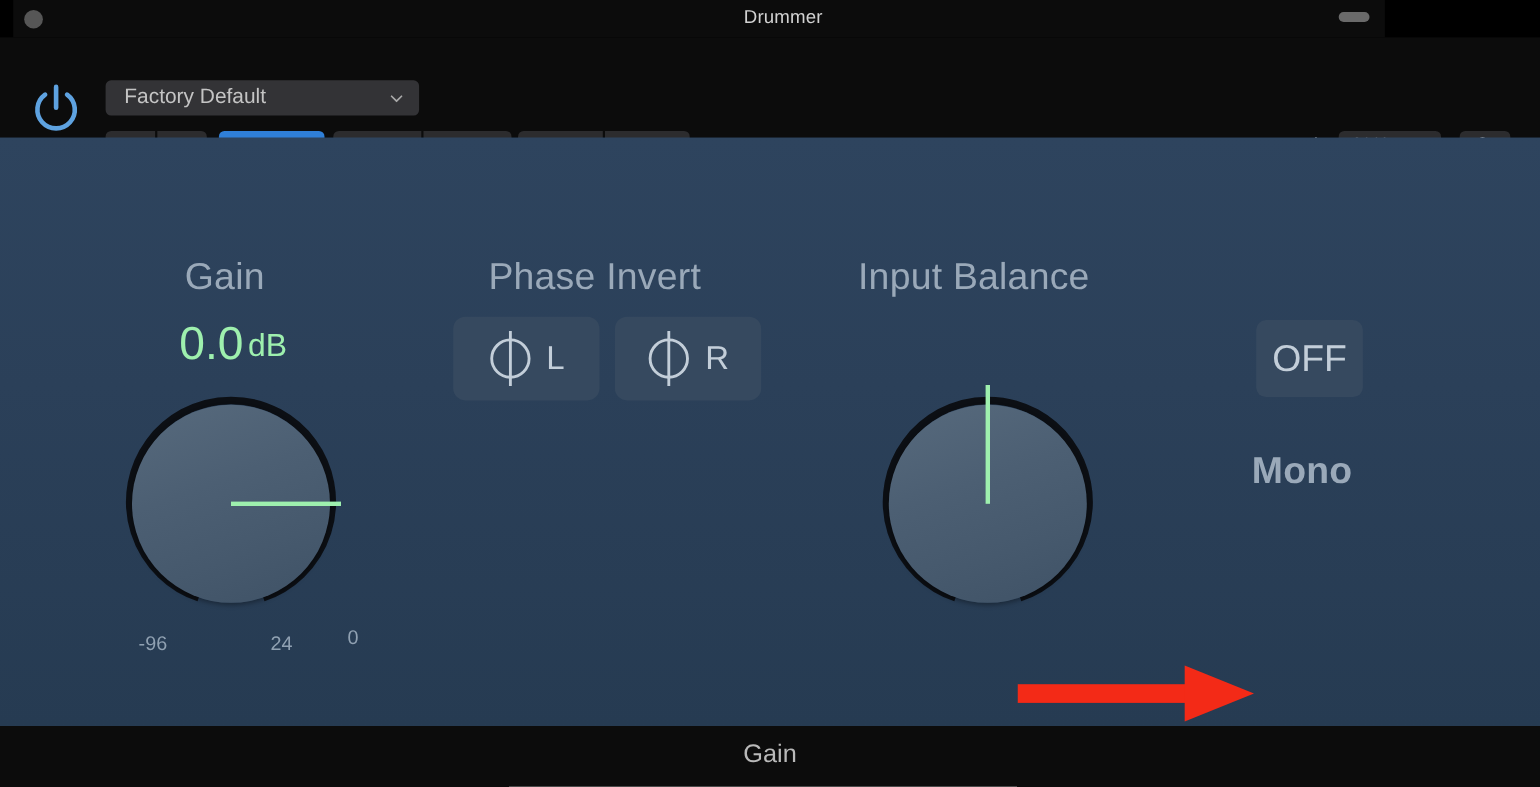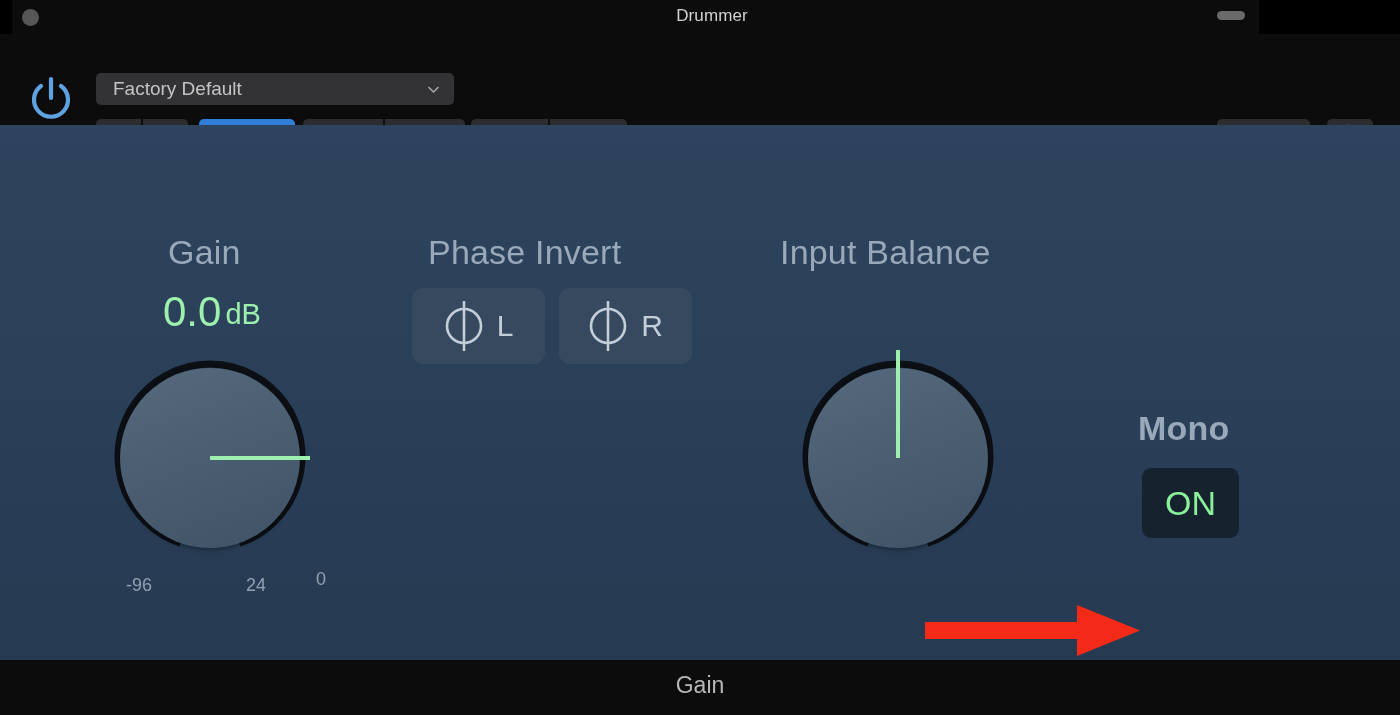--- a/index.html
+++ b/index.html
@@ -68,21 +68,21 @@
   #power-btn {
     position: absolute;
     left: 25px; top: 39px;
     width: 52px; height: 52px;
     cursor: pointer;
   }
 
   #preset-menu {
     position: absolute;
     left: 96px; top: 39px;
-    width: 358px; height: 32px;
+    width: 285px; height: 32px;
     background: #333336;
     border-radius: 5px;
     box-sizing: border-box;
   }
   #preset-label {
     position: absolute;
     left: 17px; top: 5px;
     font-size: 19px;
     color: #c4c4c4;
   }
@@ -363,21 +363,21 @@
       <svg class="knob-ring" viewBox="0 0 196 196">
         <path d="M 68.7 183.3 A 92 92 0 1 1 127.3 183.3" fill="none" stroke="#0c0f14" stroke-width="7" stroke-linecap="butt"></path>
       </svg>
       <div class="knob-body"></div>
       <div class="knob-pointer" style="left:98px; top:96px; width:100px; height:4px;"></div>
     </div>
     <div class="range-txt" style="left:316px; top:444px;">0</div>
     <div class="range-txt" style="left:126px; top:450px;">-96</div>
     <div class="range-txt" style="left:246px; top:450px;">24</div>
 
-    <div class="sec-title" style="left:428px; top:108px;">Phase Invert</div>
+    <div class="sec-title" style="left:444px; top:108px;">Phase Invert</div>
 
     <div class="phase-btn" style="left:412px; top:163px;">
       <svg width="40" height="56" viewBox="0 0 40 56">
         <circle cx="20" cy="28" r="17" fill="none" stroke="#c3ced9" stroke-width="2.6"></circle>
         <line x1="20" y1="3" x2="20" y2="53" stroke="#c3ced9" stroke-width="2.6"></line>
       </svg>
       <span class="phase-letter">L</span>
     </div>
 
     <div class="phase-btn" style="left:559px; top:163px;">
@@ -391,23 +391,23 @@
     <div class="sec-title" style="left:780px; top:108px;">Input Balance</div>
 
     <div class="knob-wrap" style="left:800px; top:235px;">
       <svg class="knob-ring" viewBox="0 0 196 196">
         <path d="M 68.7 183.3 A 92 92 0 1 1 127.3 183.3" fill="none" stroke="#0c0f14" stroke-width="7" stroke-linecap="butt"></path>
       </svg>
       <div class="knob-body"></div>
       <div class="knob-pointer" style="left:96px; top:-10px; width:4px; height:108px;"></div>
     </div>
 
+    <div class="toggle-btn toggle-off" style="left:1142px; top:166px; width:97px; height:70px; font-size:34px;">OFF</div>
 
     <div class="sec-title" style="left:1138px; top:284px;font-weight:bold;">Mono</div>
-    <div class="toggle-btn toggle-on" style="left:1142px; top:343px; width:97px; height:70px; font-size:34px;">ON</div>
 
     <div id="arrow-annotation">
       <svg width="220" height="56" viewBox="0 0 220 56">
         <rect x="0" y="19" width="168" height="17" fill="#f32a17"></rect>
         <path d="M152 2 L215 27.5 L152 53 Z" fill="#f32a17"></path>
       </svg>
     </div>
 
   </div>
 

